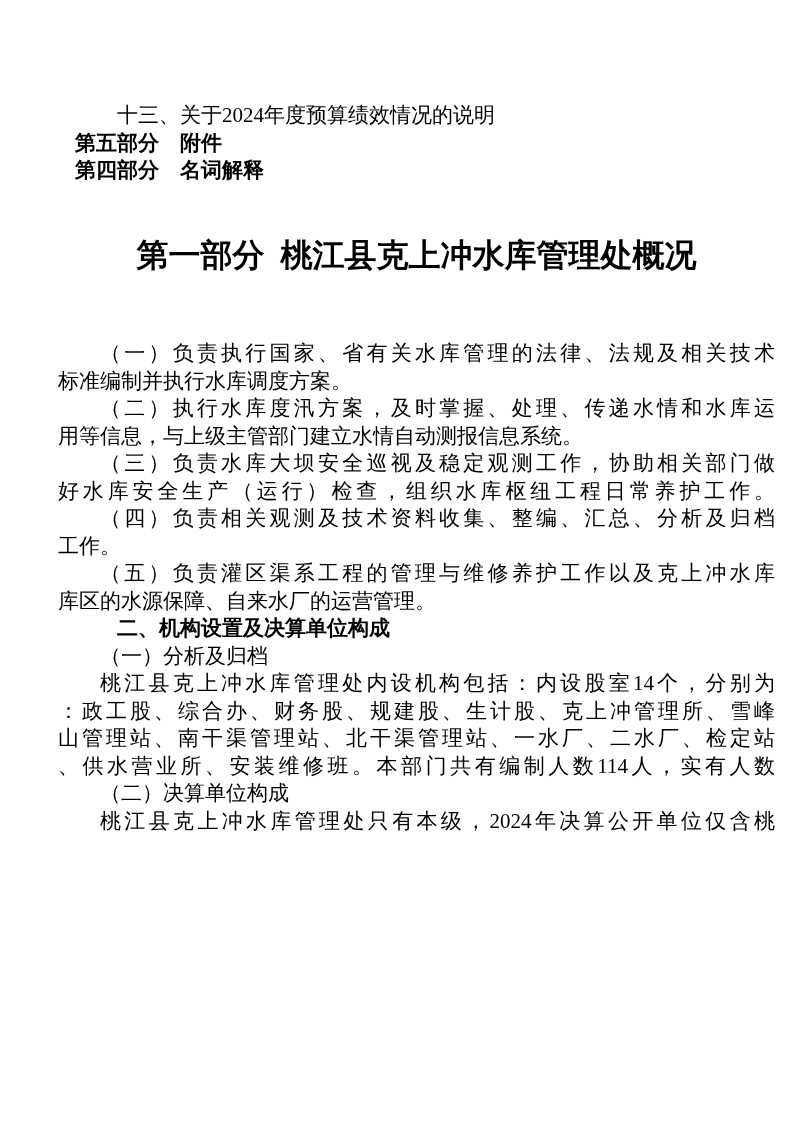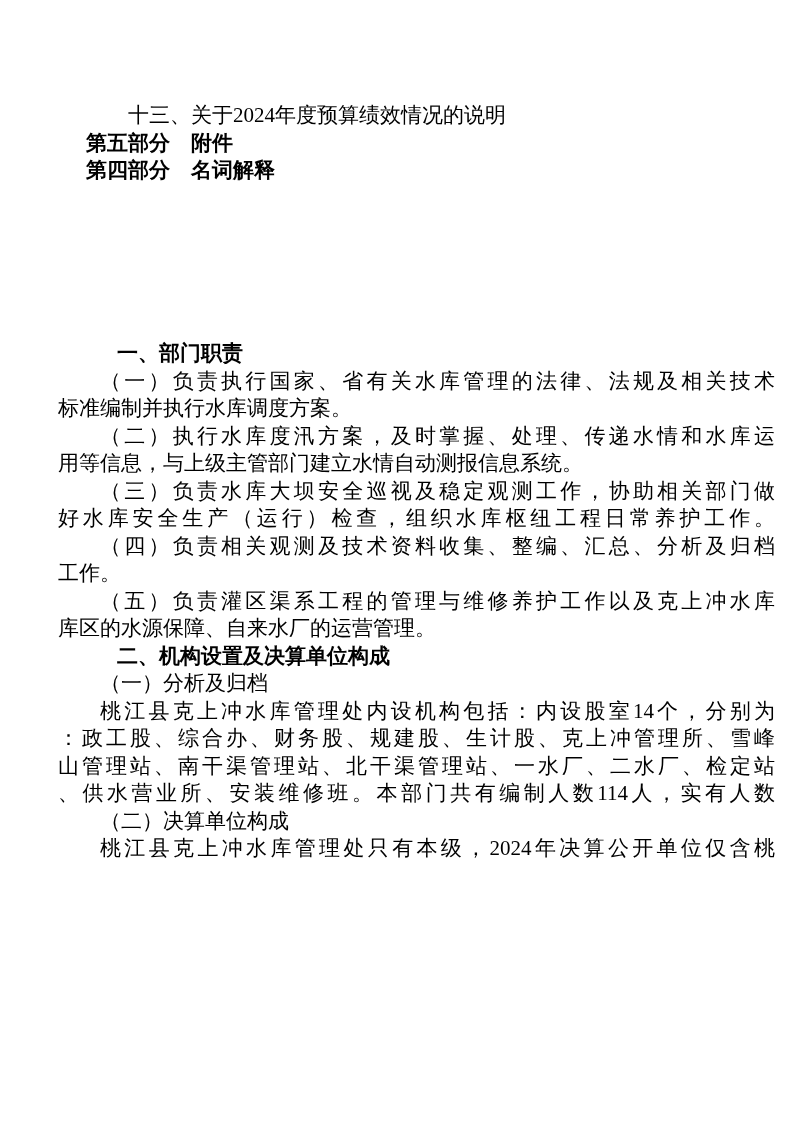--- a/index.html
+++ b/index.html
@@ -14,21 +14,21 @@
   }
   
   .toc {
     position: absolute;
     top: 102px;
     left: 75px;
     width: 700px;
     font-size: 21px;
     line-height: 27.5px;
   }
-  .toc-line { height: 27.5px; white-space: pre; margin-left: 11px; }
+  .toc-line { height: 27.5px; white-space: pre; }
   .toc-line.indent { text-indent: 42px; }
   .toc-line.bold { font-weight: bold; }
   
   .doc-title {
     position: absolute;
     top: 232px;
     left: 58px;
     width: 717px;
     text-align: center;
     font-size: 32px;
@@ -58,23 +58,23 @@
 <body>
 
 <div class="page">
 
   <div class="toc">
     <div class="toc-line indent">十三、关于2024年度预算绩效情况的说明</div>
     <div class="toc-line bold">第五部分　附件</div>
     <div class="toc-line bold">第四部分　名词解释</div>
   </div>
 
+  <div class="doc-title">第一部分  桃江县克上冲水库管理处概况</div>
 
   <div class="body-text">
-    <div class="line h2">一、部门职责</div>
     <div class="line indent fill">（一）负责执行国家、省有关水库管理的法律、法规及相关技术</div>
     <div class="line">标准编制并执行水库调度方案。</div>
     <div class="line indent fill">（二）执行水库度汛方案，及时掌握、处理、传递水情和水库运</div>
     <div class="line">用等信息，与上级主管部门建立水情自动测报信息系统。</div>
     <div class="line indent fill">（三）负责水库大坝安全巡视及稳定观测工作，协助相关部门做</div>
     <div class="line fill">好水库安全生产（运行）检查，组织水库枢纽工程日常养护工作。</div>
     <div class="line indent fill">（四）负责相关观测及技术资料收集、整编、汇总、分析及归档</div>
     <div class="line">工作。</div>
     <div class="line indent fill">（五）负责灌区渠系工程的管理与维修养护工作以及克上冲水库</div>
     <div class="line">库区的水源保障、自来水厂的运营管理。</div>

